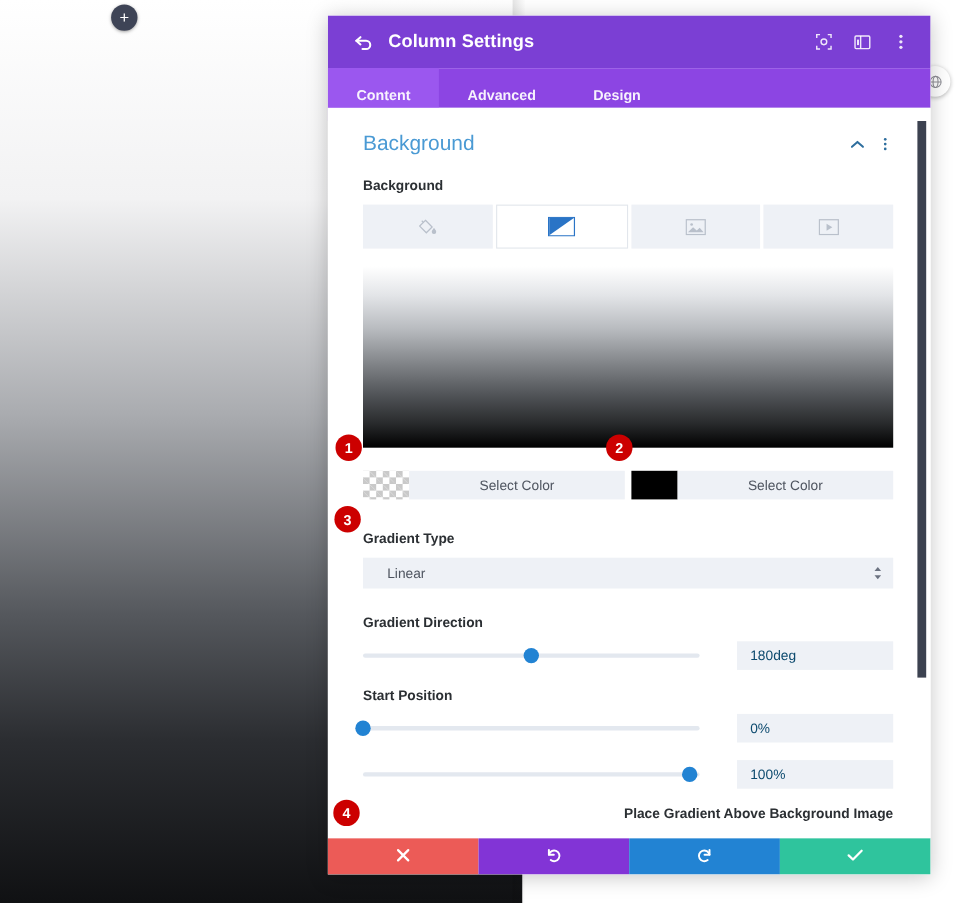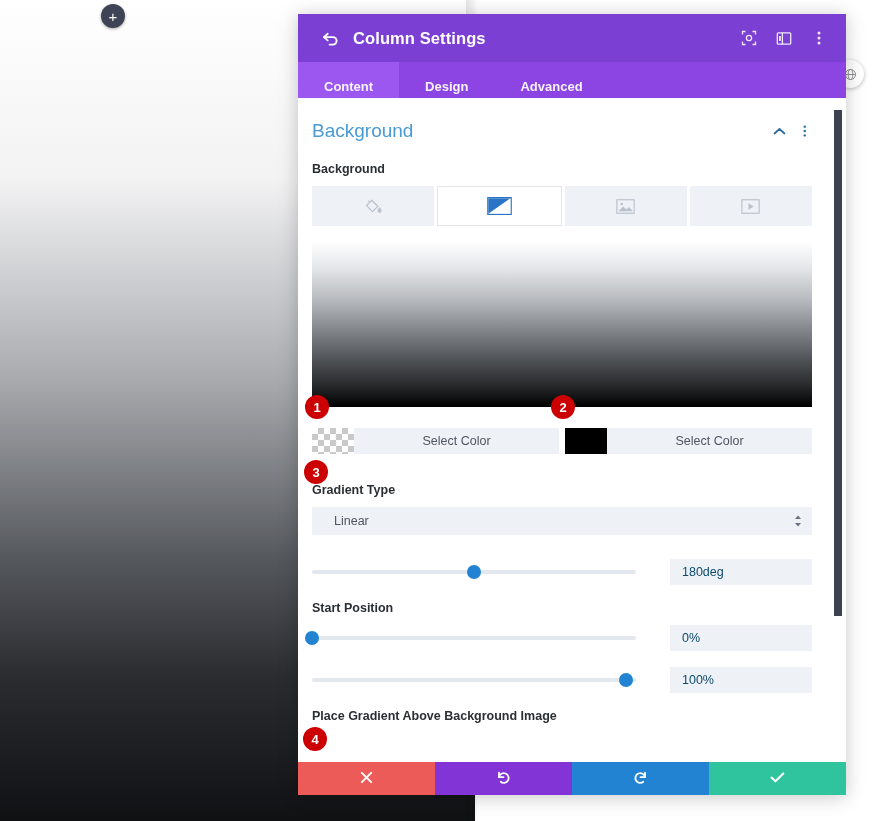--- a/index.html
+++ b/index.html
@@ -137,21 +137,21 @@
   
   .modal-body {
     flex: 1;
     position: relative;
     overflow: hidden;
     background: #fff;
   }
   .modal-scroll-area {
     position: absolute;
     inset: 0;
-    padding: 22px 34px 0 14px;
+    padding: 22px 34px 0 32px;
   }
 
   
   .section-header {
     display: flex;
     align-items: center;
     margin-bottom: 20px;
   }
   .section-title {
     color: #4a9ad4;
@@ -305,21 +305,21 @@
     flex: none;
     background: #eef1f6;
     display: flex; align-items: center;
     padding-left: 12px;
     font-size: 12.5px;
     color: #0c4a6e;
     cursor: text;
   }
 
   
-  .toggle-block { margin-bottom: 18px; }
+  .toggle-block { margin-bottom: 18px; text-align: right; }
 
   
   .modal-scrollbar-track {
     position: absolute;
     right: 4px; top: 0;
     width: 8px;
     height: 100%;
     background: transparent;
   }
   .modal-scrollbar-thumb {
@@ -427,24 +427,24 @@
         </svg>
       </span>
     </span>
   </div>
 
   <div class="modal-tabs">
     <div class="modal-tab active">
       <span>Content</span>
     </div>
     <div class="modal-tab">
+      <span>Advanced</span>
+    </div>
+    <div class="modal-tab">
       <span>Design</span>
-    </div>
-    <div class="modal-tab">
-      <span>Advanced</span>
     </div>
   </div>
 
   <div class="modal-body">
     <div class="modal-scroll-area">
 
       <div class="section-header">
         <span class="section-title">Background</span>
         <span class="section-header-icons">
           <span class="section-icon">
@@ -525,20 +525,21 @@
         </div>
         <span class="select-caret">
           <svg width="8" height="12" viewBox="0 0 8 12" fill="currentColor">
             <path d="M4 0.5 L7 4 L1 4 Z"></path>
               <path d="M4 11.5 L1 8 L7 8 Z"></path>
           </svg>
         </span>
       </div>
 
       <div class="slider-block">
+        <div class="field-label">Gradient Direction</div>
         <div class="slider-row">
           <div class="slider-track-wrap">
             <div class="slider-track"></div>
             <div class="slider-handle" id="handle-direction" style="left: 50%;"></div>
           </div>
           <div class="slider-value-box">
             <span>180deg</span>
           </div>
         </div>
       </div>

